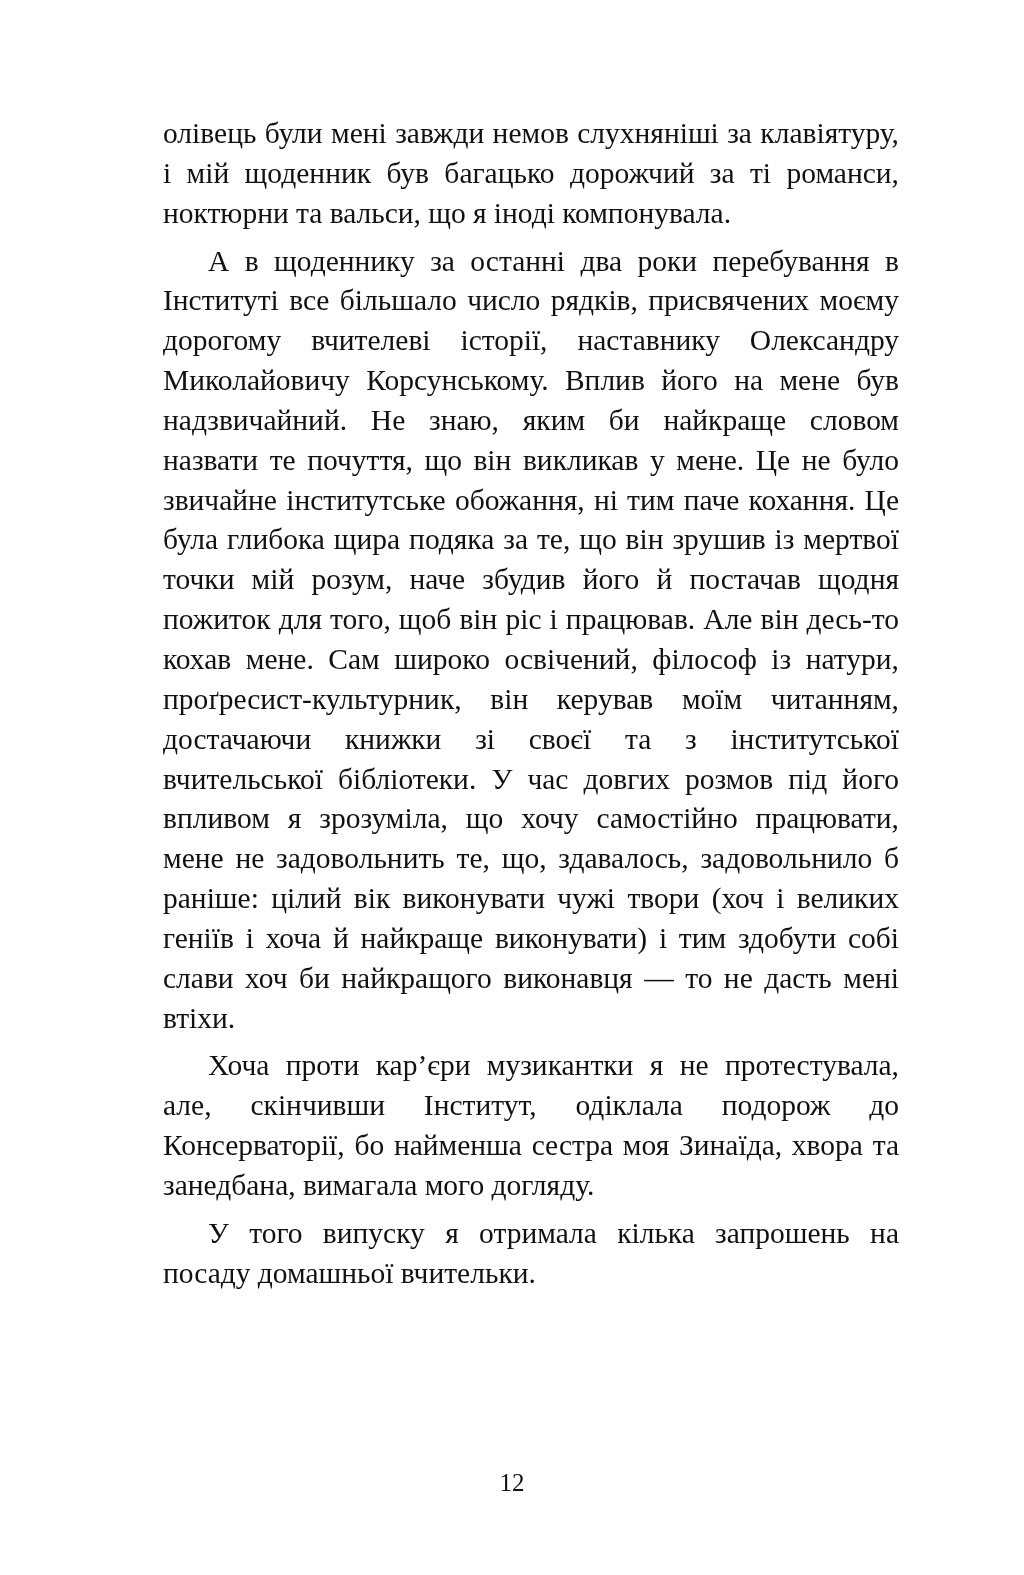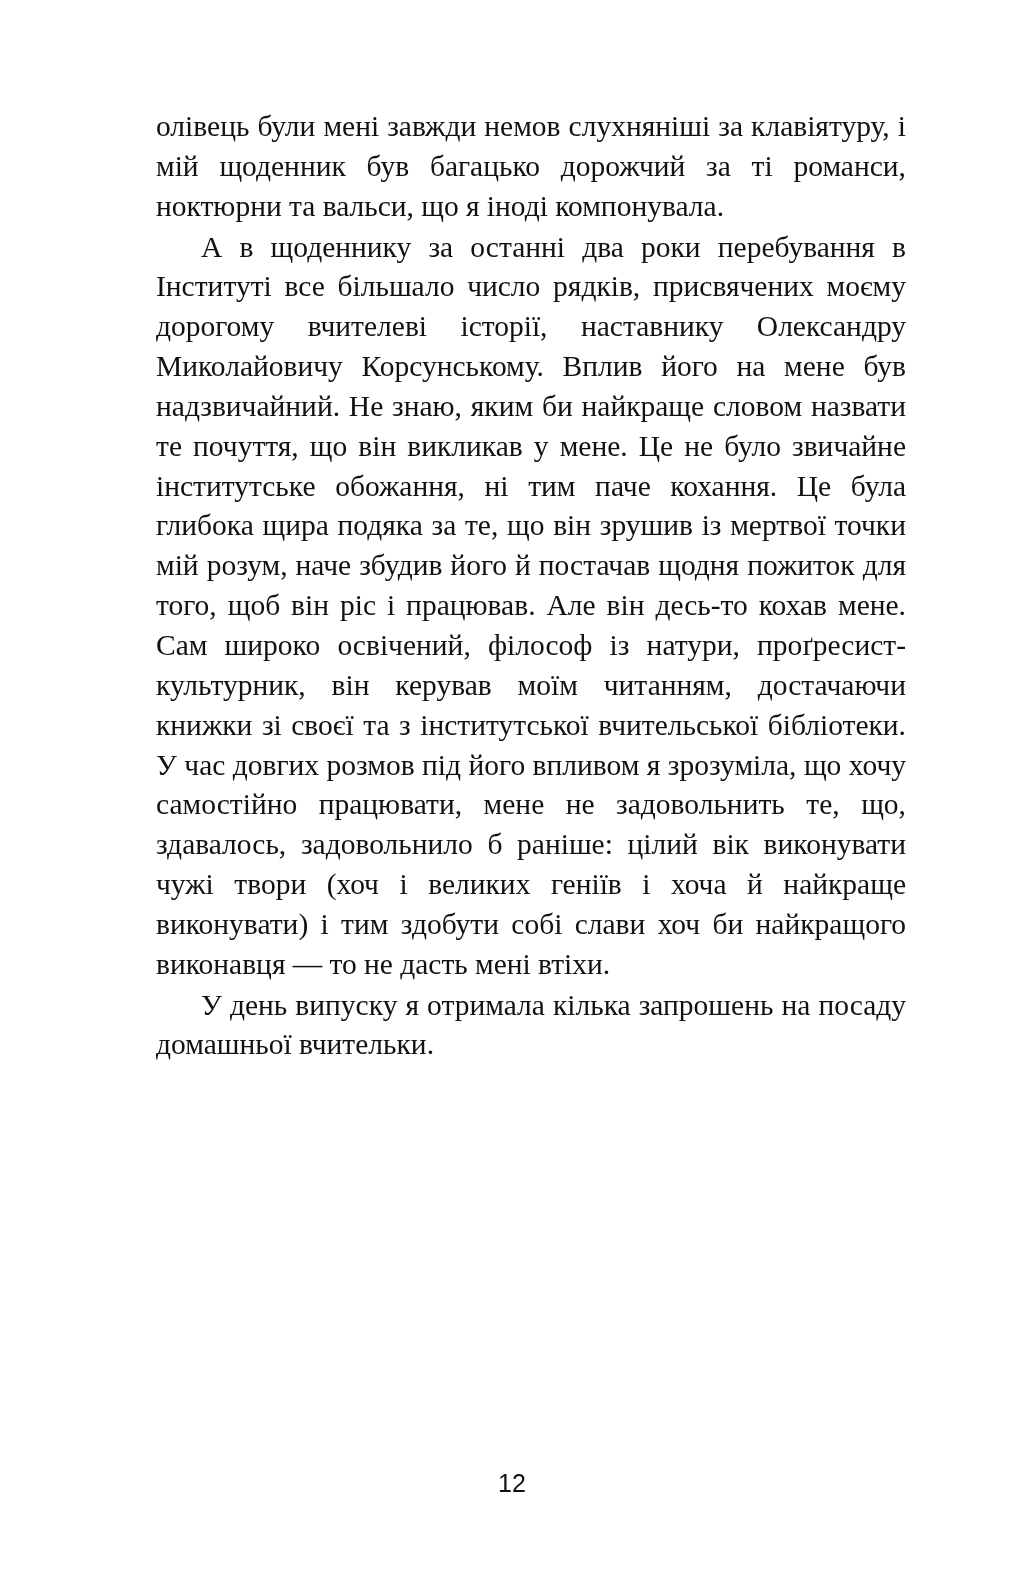--- a/index.html
+++ b/index.html
@@ -25,21 +25,21 @@
   }
 
   .text-column {
     position: absolute;
     left: 155px;
     top: 106px;
     width: 752px;
   }
 
   .para {
-    margin: 1px;
+    margin: 8px;
     padding: 0;
     font-size: 29.5px;
     line-height: 39.85px;
     text-align: justify;
     text-justify: inter-word;
     text-indent: 45px;
     hyphens: manual;
     word-spacing: -0.1px;
     letter-spacing: 0px;
   }
@@ -50,35 +50,36 @@
 
   .folio {
     position: absolute;
     left: 0;
     right: 0;
     top: 1468px;
     text-align: center;
     font-size: 25px;
     line-height: 30px;
     color: #111111;
-    font-family: Liberation Sans, sans-serif;
+    font-family: Liberation Serif, serif;
   }
 </style>
 </head>
 <body>
 
 <div class="page">
 
   <div class="text-column">
 
     <p class="para no-indent">олівець були мені завжди немов слухняніші за клавіятуру, і мій щоденник був багацько дорожчий за ті романси, ноктюрни та вальси, що я іноді компонувала.</p>
 
     <p class="para">А в щоденнику за останні два роки перебування в Інституті все більшало число рядків, присвячених моєму дорогому вчителеві історії, наставнику Олександру Миколайовичу Корсунському. Вплив його на мене був надзвичайний. Не знаю, яким би найкраще словом назвати те почуття, що він викликав у мене. Це не було звичайне інститутське обожання, ні тим паче кохання. Це була глибока щира подяка за те, що він зрушив із мертвої точки мій розум, наче збудив його й постачав щодня пожиток для того, щоб він ріс і працював. Але він десь-то кохав мене. Сам широко освічений, філософ із натури, проґресист-культурник, він керував моїм читанням, достачаючи книжки зі своєї та з інститутської вчительської бібліотеки. У час довгих розмов під його впливом я зрозуміла, що хочу самостійно працювати, мене не задовольнить те, що, здавалось, задовольнило б раніше: цілий вік виконувати чужі твори (хоч і великих геніїв і хоча й найкраще виконувати) і тим здобути собі слави хоч би найкращого виконавця — то не дасть мені втіхи.</p>
 
+    <p class="para">Хоча проти кар’єри музикантки я не протестувала, але, скінчивши Інститут, одіклала подорож до Консерваторії, бо найменша сестра моя Зинаїда, хвора та занедбана, вимагала мого догляду.</p>
 
-    <p class="para">У день випуску я отримала кілька запрошень на посаду домашньої вчительки.</p>
+    <p class="para">У того випуску я отримала кілька запрошень на посаду домашньої вчительки.</p>
 
 
   </div>
 
   <div class="folio">12</div>
 
 </div>
 
 </body></html>

